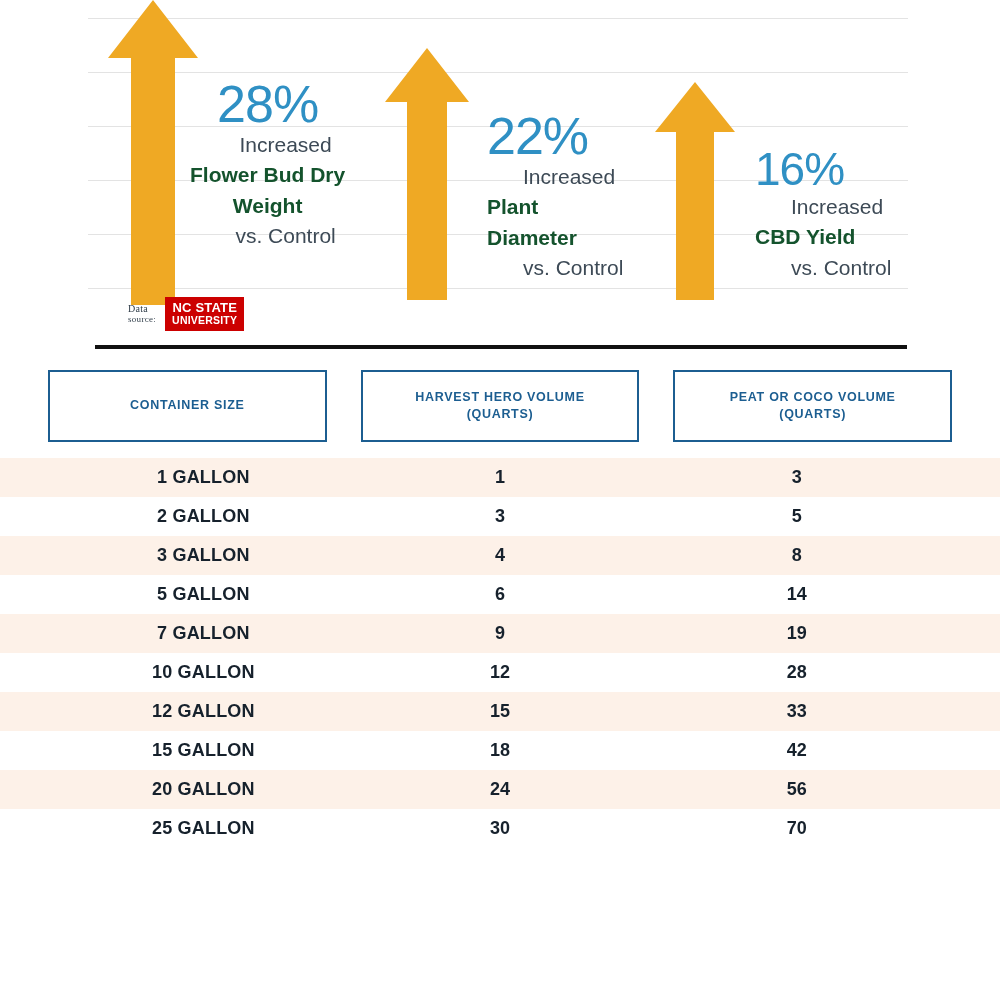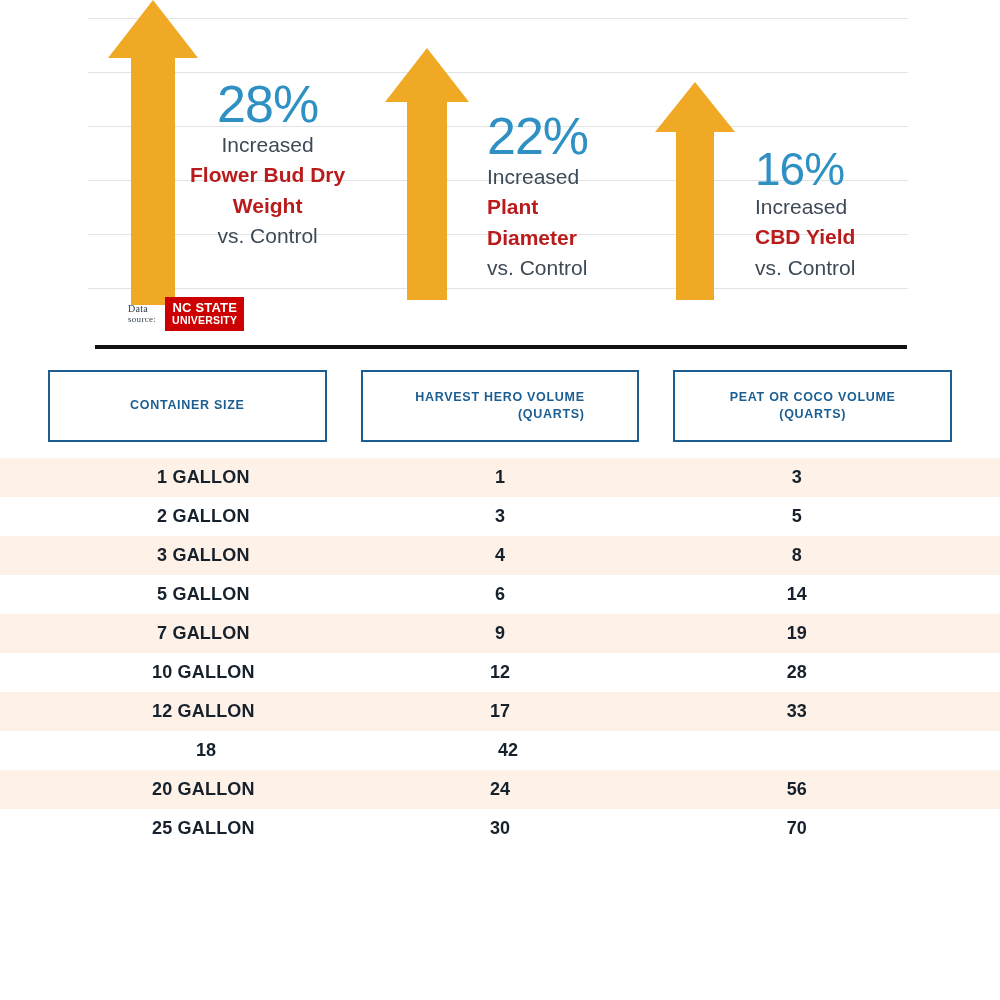--- a/index.html
+++ b/index.html
@@ -53,23 +53,24 @@
     font-weight: 400;
     line-height: 1;
     letter-spacing: -1px;
   }
   .pct-small { font-size: 46px; }
   .sub-light {
     color: #3d4a56;
     font-size: 21px;
     font-weight: 400;
     line-height: 1.45;
+    margin-left: 36px;
   }
   .sub-bold {
-    color: #b91c1c;
+    color: #14532d;
     font-size: 21px;
     font-weight: 700;
     line-height: 1.45;
   }
 
   
   #data-source {
     position: absolute;
     left: 128px;
     top: 297px;
@@ -129,21 +130,21 @@
     display: flex;
     align-items: center;
     justify-content: center;
     height: 72px;
     line-height: 1.4;
     box-sizing: border-box;
     background: #ffffff;
   }
   .th .th-inner { padding: 0 6px; }
   .col-1 { width: 284px; }
-  .col-2 { width: 284px; text-align: right; }
+  .col-2 { width: 284px; }
   .col-3 { width: 284px; }
 
   .tbody { margin-top: 16px; }
   .trow {
     display: flex;
     gap: 18px;
     padding: 0 64px;
     align-items: center;
     height: 39px;
   }
@@ -281,25 +282,26 @@
     </div>
 
     <div class="trow">
       <div class="td size col-1">10 GALLON</div>
       <div class="td col-2">12</div>
       <div class="td col-3">28</div>
     </div>
 
     <div class="trow alt">
       <div class="td size col-1">12 GALLON</div>
-      <div class="td col-2">17</div>
+      <div class="td col-2">15</div>
       <div class="td col-3">33</div>
     </div>
 
     <div class="trow">
+      <div class="td size col-1">15 GALLON</div>
       <div class="td col-2">18</div>
       <div class="td col-3">42</div>
     </div>
 
     <div class="trow alt">
       <div class="td size col-1">20 GALLON</div>
       <div class="td col-2">24</div>
       <div class="td col-3">56</div>
     </div>
 

